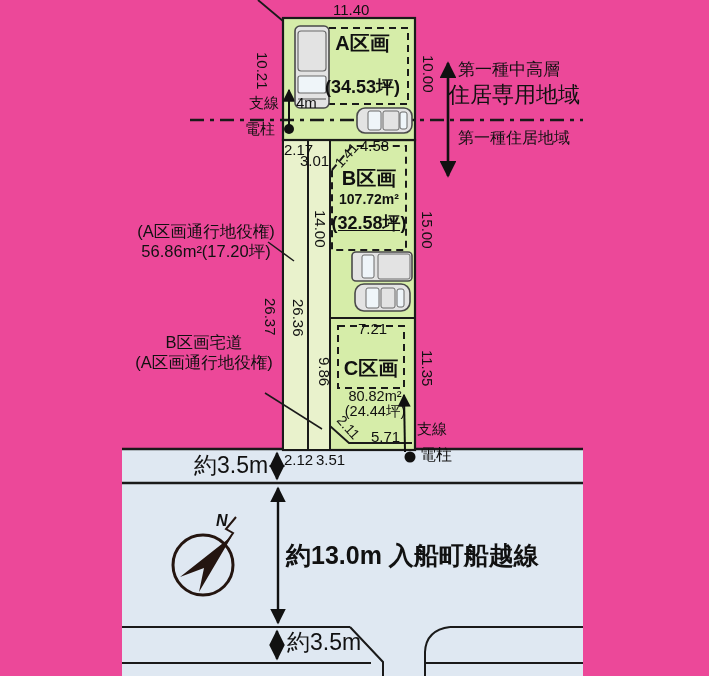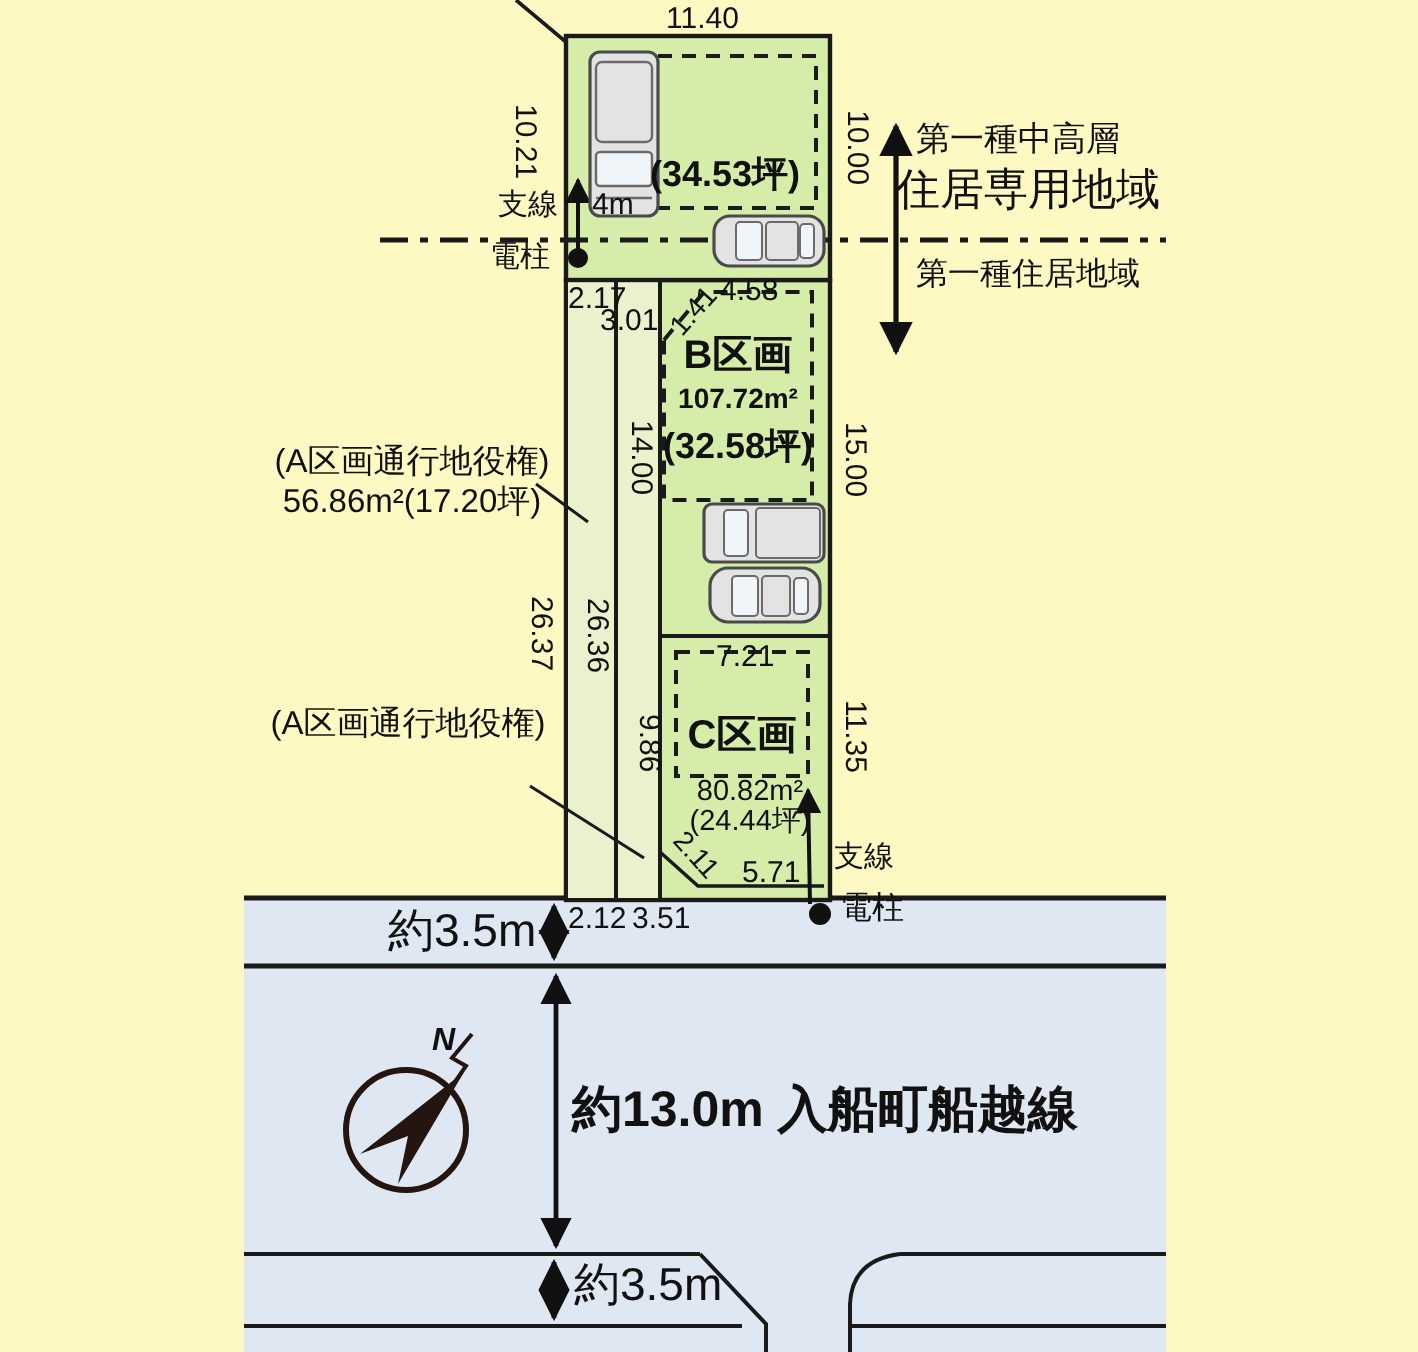--- a/index.html
+++ b/index.html
@@ -1,16 +1,16 @@
 <!DOCTYPE html>
 <html><head>
 <meta charset="utf-8">
 <style>
   html,body{margin:0;padding:0;background:#fff;}
-  #stage{position:relative;width:709px;height:676px;background:#fef9c3;overflow:hidden;
+  #stage{position:relative;width:709px;height:676px;background:#ec4899;overflow:hidden;
          font-family:"Liberation Sans","DejaVu Sans",sans-serif;color:#111;}
   #stage svg{position:absolute;left:0;top:0;}
   .t{position:absolute;white-space:nowrap;line-height:1.05;color:#111;}
   .vt{writing-mode:vertical-rl;text-orientation:sideways;}
   .ctr{text-align:center;}
   .dim{font-size:15px;}
   .big{font-weight:700;}
 </style>
 </head>
 <body>
@@ -100,48 +100,50 @@
       <rect x="381" y="288" width="14" height="20" rx="2" fill="none" stroke="#6a6a6a" stroke-width="1"></rect>
       <rect x="397" y="289" width="7" height="18" rx="2" fill="#eff5f9" stroke="#6a6a6a" stroke-width="1"></rect>
     </g>
   </svg>
 
   <span class="t dim" style="left:333px;top:2px;width:48px;">11.40</span>
 
   <span class="t dim vt" style="left:254px;top:52px;">10.21</span>
   <span class="t dim vt" style="left:420px;top:55px;">10.00</span>
 
+  <span class="t ctr big" style="left:305px;top:33px;width:115px;font-size:20px;">A区画</span>
   <span class="t ctr big" style="left:305px;top:78px;width:115px;font-size:18px;">(34.53坪)</span>
 
   <span class="t" style="left:458px;top:61px;font-size:17px;">第一種中高層</span>
   <span class="t" style="left:448px;top:83px;font-size:22px;">住居専用地域</span>
   <span class="t" style="left:458px;top:130px;font-size:16px;">第一種住居地域</span>
 
   <span class="t dim" style="left:249px;top:95px;">支線</span>
   <span class="t dim" style="left:296px;top:95px;">4m</span>
   <span class="t dim" style="left:245px;top:121px;">電柱</span>
   <span class="t dim" style="left:300px;top:125px;margin-top:28px;">3.01</span>
 
   <span class="t dim" style="left:284px;top:142px;">2.17</span>
   <span class="t dim" style="left:360px;top:138px;">4.58</span>
   <span class="t" style="left:333px;top:148px;font-size:14px;transform:rotate(-48deg);">1.41</span>
 
   <span class="t ctr big" style="left:324px;top:168px;width:90px;font-size:20px;">B区画</span>
   <span class="t ctr big" style="left:324px;top:192px;width:90px;font-size:14px;">107.72m²</span>
-  <span class="t ctr big" style="left:324px;top:214px;width:90px;font-size:18px;">(32.58坪)</span>
+  <span class="t ctr big" style="left:324px;top:214px;width:90px;font-size:18px;text-decoration:underline;">(32.58坪)</span>
 
   <span class="t dim vt" style="left:312px;top:210px;">14.00</span>
   <span class="t dim vt" style="left:419px;top:211px;">15.00</span>
 
   <span class="t ctr" style="left:131px;top:223px;width:150px;font-size:16.5px;">(A区画通行地役権)</span>
   <span class="t ctr" style="left:131px;top:243px;width:150px;font-size:16.5px;">56.86m²(17.20坪)</span>
 
   <span class="t dim vt" style="left:262px;top:298px;">26.37</span>
   <span class="t dim vt" style="left:290px;top:299px;">26.36</span>
 
+  <span class="t ctr" style="left:129px;top:334px;width:150px;font-size:16.5px;">B区画宅道</span>
   <span class="t ctr" style="left:129px;top:354px;width:150px;font-size:16.5px;">(A区画通行地役権)</span>
 
   <span class="t dim" style="left:358px;top:321px;">7.21</span>
   <span class="t ctr big" style="left:338px;top:358px;width:66px;font-size:20px;">C区画</span>
   <span class="t ctr" style="left:340px;top:389px;width:70px;font-size:14.5px;">80.82m²</span>
   <span class="t ctr" style="left:337px;top:404px;width:76px;font-size:14.5px;">(24.44坪)</span>
 
   <span class="t dim vt" style="left:316px;top:357px;">9.86</span>
   <span class="t dim vt" style="left:419px;top:350px;">11.35</span>
   <span class="t" style="left:335px;top:420px;font-size:14px;transform:rotate(48deg);">2.11</span>

